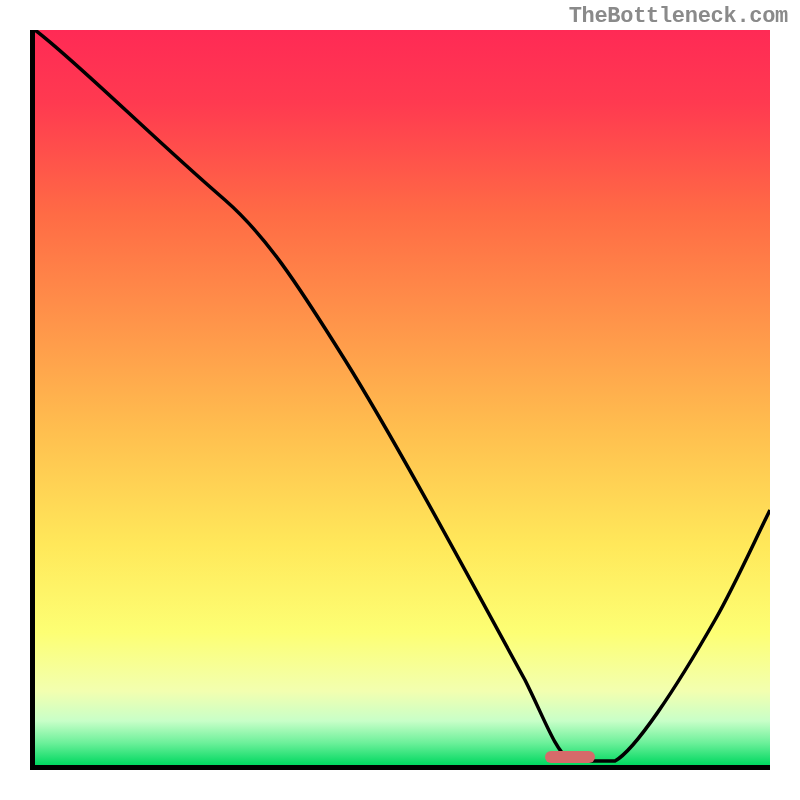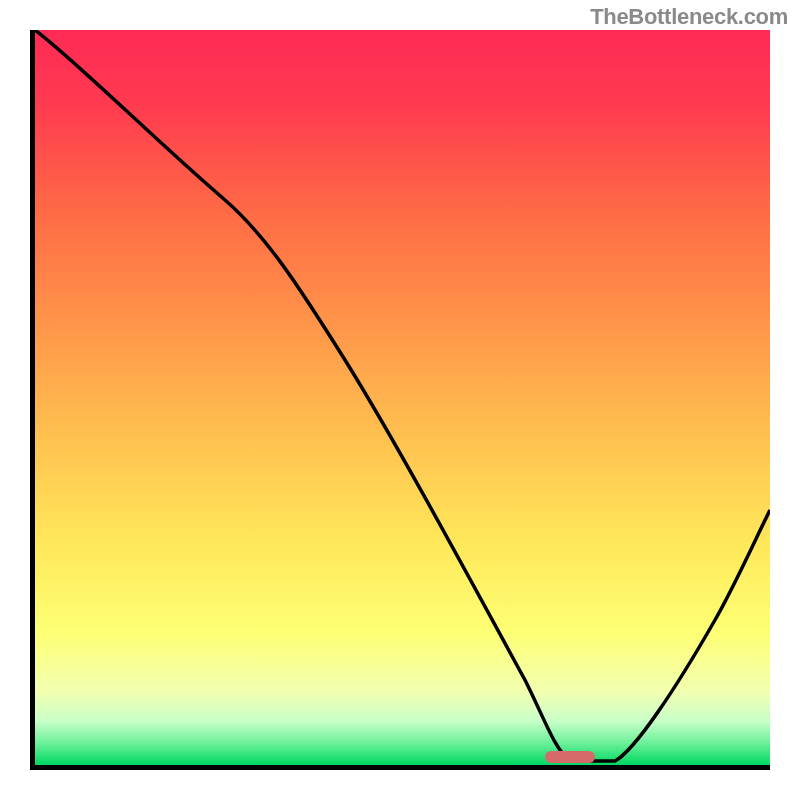--- a/index.html
+++ b/index.html
@@ -7,20 +7,21 @@
     padding: 0;
     width: 800px;
     height: 800px;
     background: #ffffff;
     font-family: Arial, sans-serif;
   }
   .chart-container {
     position: relative;
     width: 800px;
     height: 800px;
+    font-family: Liberation Mono, monospace;
   }
   .watermark {
     position: absolute;
     top: 4px;
     right: 12px;
     font-size: 22px;
     font-weight: bold;
     color: #8a8a8a;
     letter-spacing: -0.3px;
     z-index: 10;

